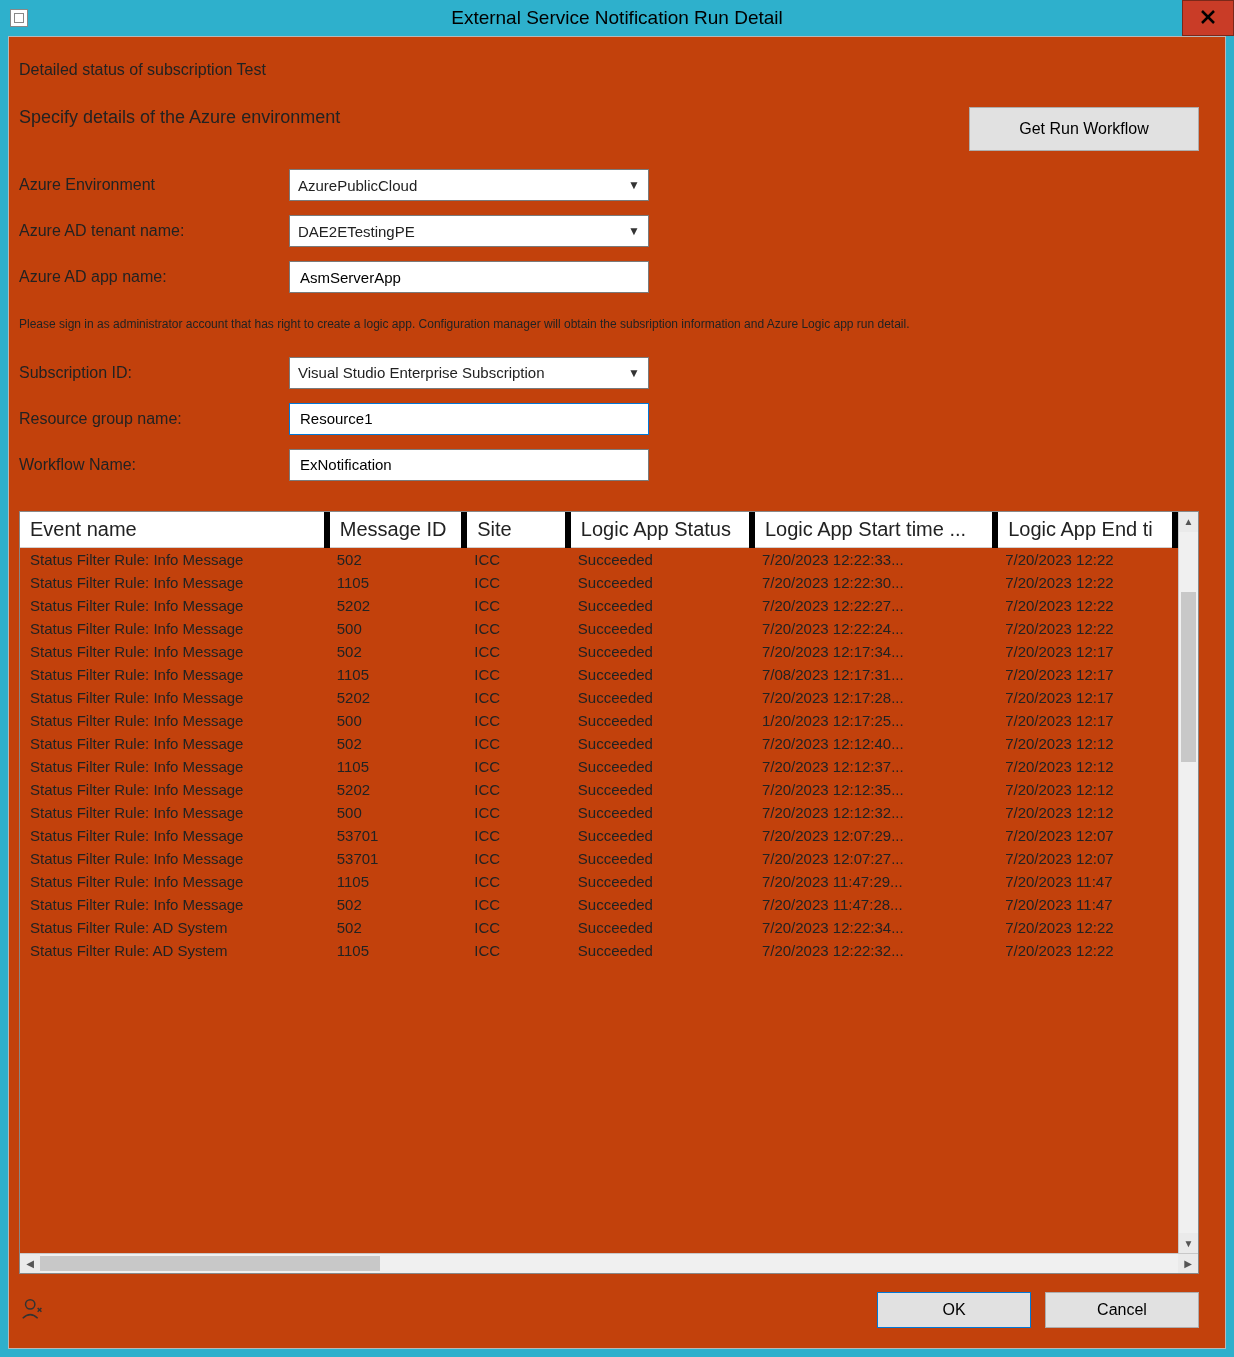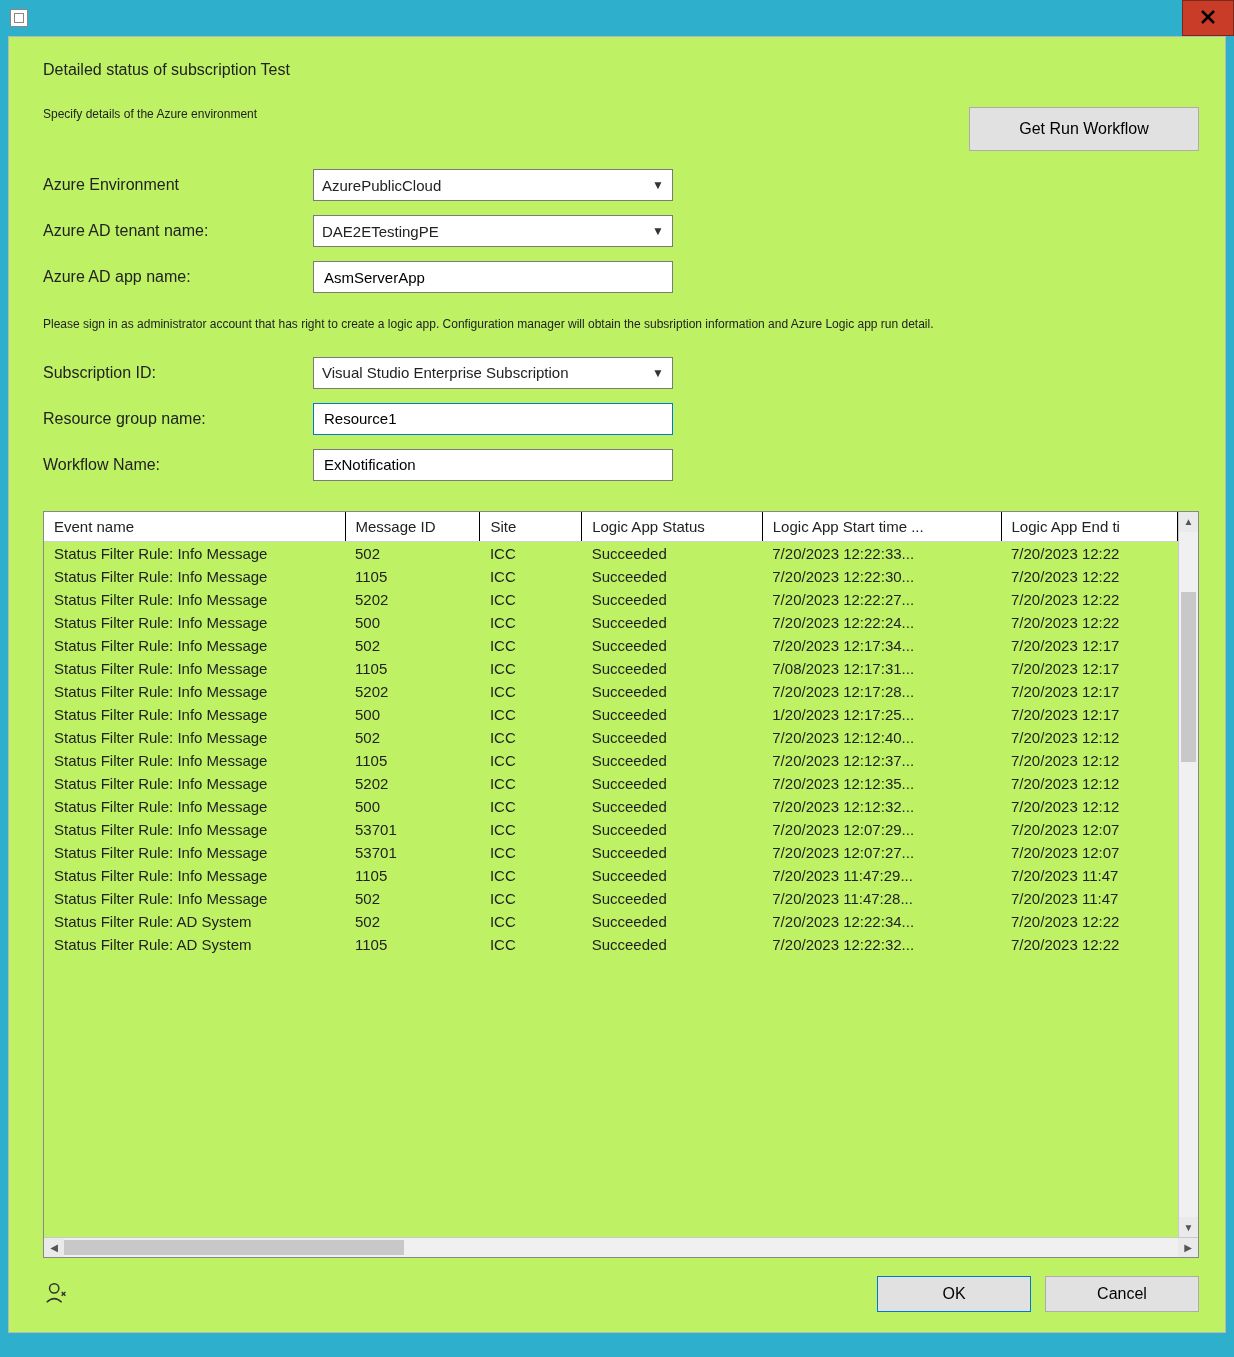--- a/index.html
+++ b/index.html
@@ -56,43 +56,43 @@
   background: #C93C27;
   border: 1px solid #7a2819;
   display: flex;
   align-items: center;
   justify-content: center;
   cursor: pointer;
 }
 .close-btn svg { width: 14px; height: 14px; }
 .window-body {
   flex: 1;
-  margin: 0 8px 24px 8px;
-  background: #bef264;
+  margin: 0 8px 8px 8px;
+  background: #c2410c;
   border: 1px solid #b8b8b8;
   position: relative;
-  padding: 24px 26px 20px 34px;
+  padding: 24px 26px 20px 10px;
   display: flex;
   flex-direction: column;
 }
 .content-area {
   flex: 1;
   display: flex;
   flex-direction: column;
 }
 .heading {
   font-size: 16px;
   margin-bottom: 28px;
 }
 .env-row {
   display: flex;
   align-items: flex-start;
   margin-bottom: 18px;
 }
-.env-text { flex: 1; font-size: 12px; }
+.env-text { flex: 1; font-size: 18px; }
 .get-details-btn {
   width: 230px;
   height: 44px;
   background: #e1e1e1;
   border: 1px solid #adadad;
   font-size: 16px;
   cursor: pointer;
 }
 .form-row {
   display: flex;
@@ -160,25 +160,25 @@
   display: flex;
 }
 table {
   border-collapse: collapse;
   width: 100%;
   table-layout: fixed;
 }
 thead th {
   text-align: left;
   font-weight: normal;
-  font-size: 15px;
+  font-size: 20px;
   padding: 6px 10px;
   background: #fff;
   border-bottom: 1px solid #d0d0d0;
-  border-right: 1px solid #000000;
+  border-right: 6px solid #000000;
   white-space: nowrap;
   overflow: hidden;
 }
 tbody td {
   font-size: 15px;
   padding: 3px 10px;
   white-space: nowrap;
   overflow: hidden;
   text-overflow: clip;
 }
@@ -248,20 +248,21 @@
 }
 .ok-btn { background: #e1e1e1; border: 1px solid #0078d7; }
 .cancel-btn { background: #e1e1e1; }
 </style>
 </head>
 <body>
 
 <div class="outer-frame">
   <div class="titlebar">
     <div class="titlebar-icon"></div>
+    <div class="titlebar-title">External Service Notification Run Detail</div>
     <div class="close-btn">
       <span>
         <svg viewBox="0 0 14 14">
             <line x1="1" y1="1" x2="13" y2="13" stroke="#000" stroke-width="2.5"></line>
             <line x1="13" y1="1" x2="1" y2="13" stroke="#000" stroke-width="2.5"></line>
           </svg>
       </span>
     </div>
   </div>
 

